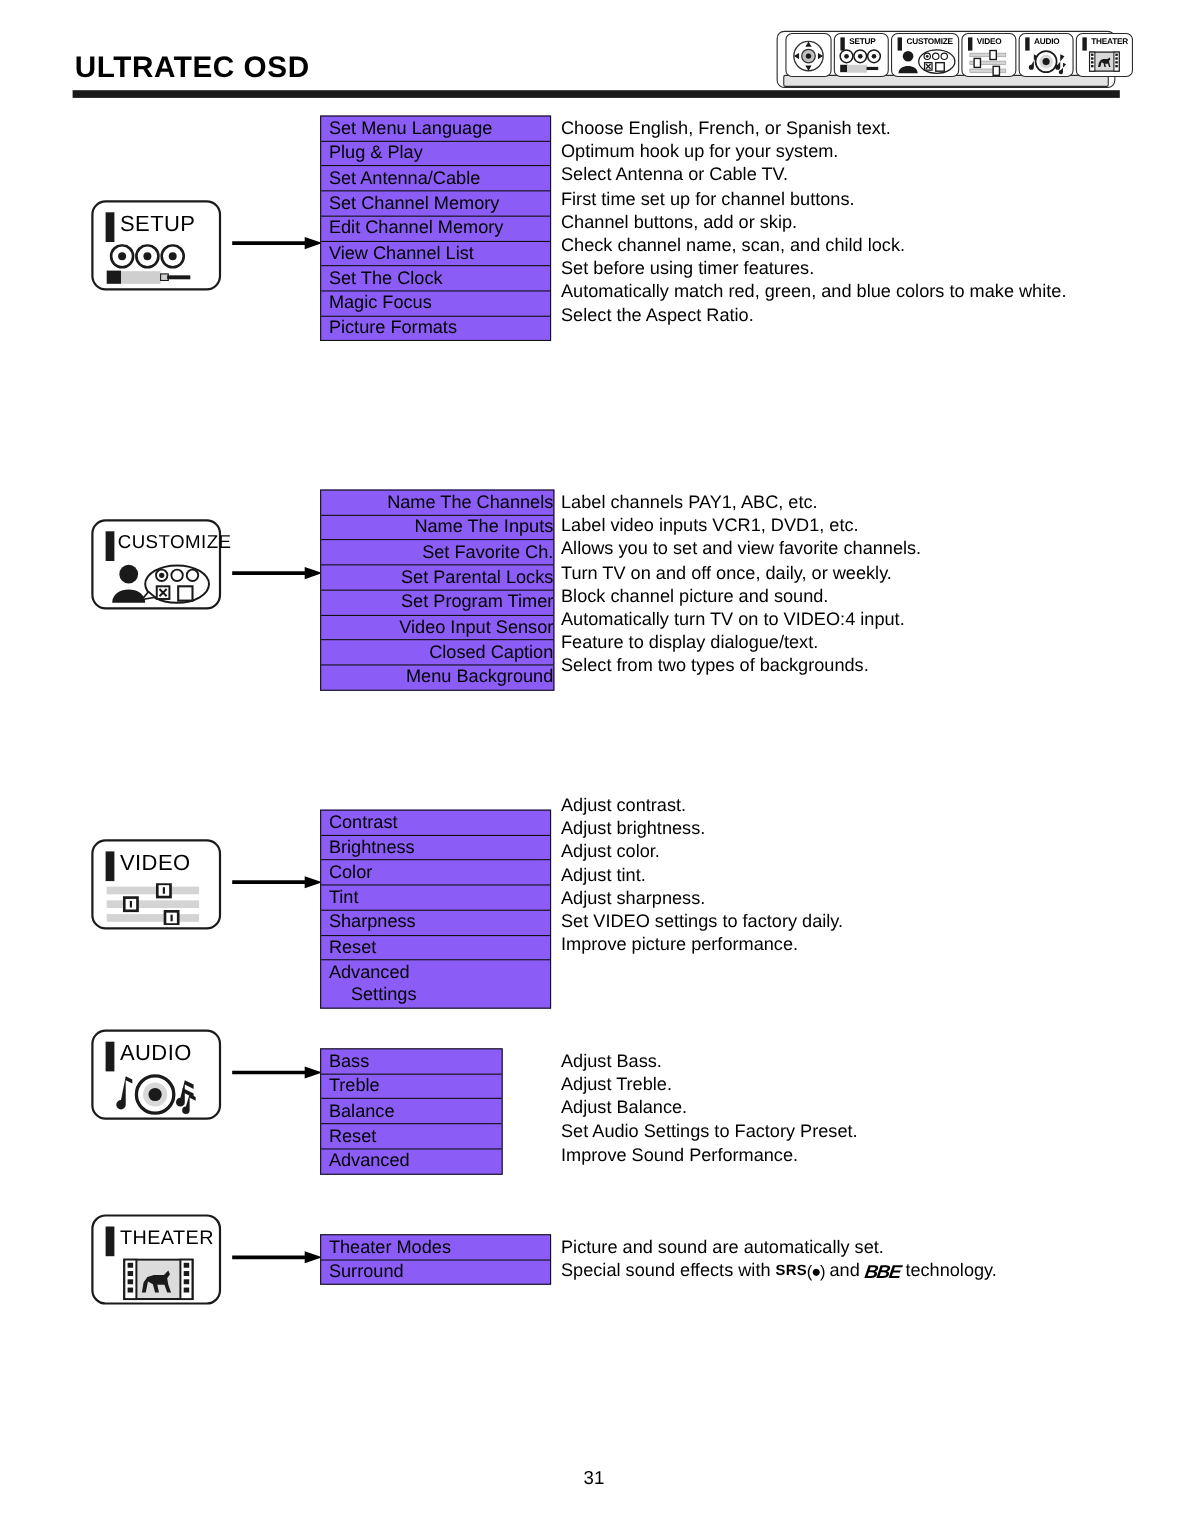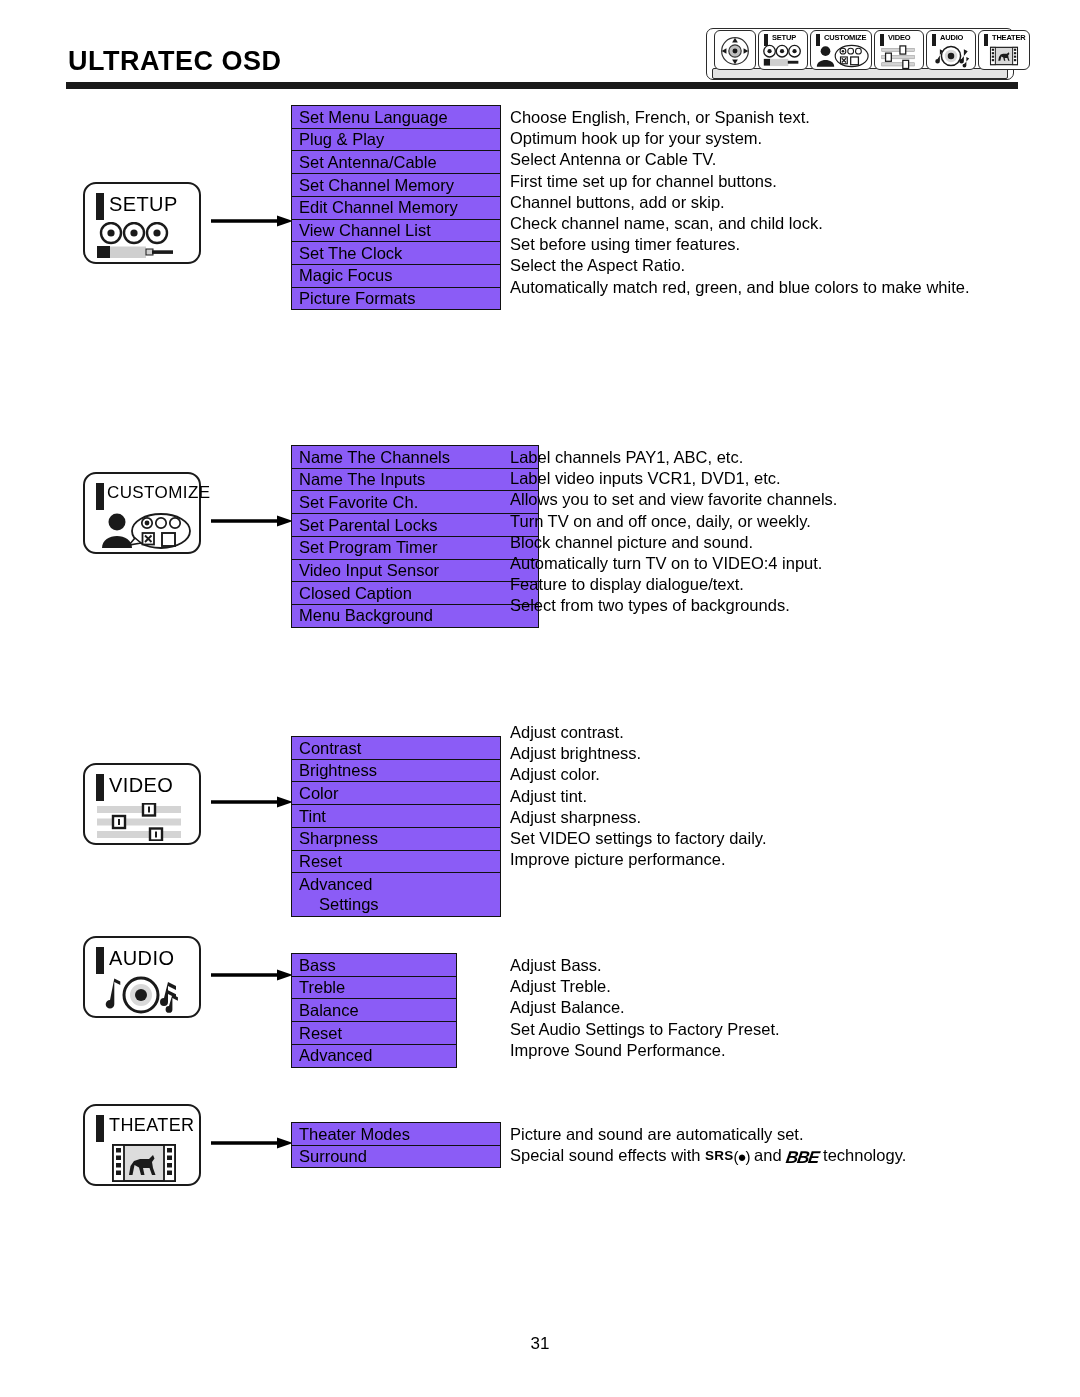--- a/index.html
+++ b/index.html
@@ -330,22 +330,22 @@
 </div>
 
 <div class="desc-list" style="left:510px; top:107px;">
   <div class="desc-row">Choose English, French, or Spanish text.</div>
   <div class="desc-row">Optimum hook up for your system.</div>
   <div class="desc-row">Select Antenna or Cable TV.</div>
   <div class="desc-row">First time set up for channel buttons.</div>
   <div class="desc-row">Channel buttons, add or skip.</div>
   <div class="desc-row">Check channel name, scan, and child lock.</div>
   <div class="desc-row">Set before using timer features.</div>
+  <div class="desc-row">Automatically match red, green, and blue colors to make white.</div>
   <div class="desc-row">Select  the Aspect Ratio.</div>
-  <div class="desc-row">Automatically match red, green, and blue colors to make white.</div>
 </div>
 
 <div class="sec-icon narrowname" style="left:83px; top:472px;">
   <div class="flag"></div>
   <div class="name" style="left:22px;">CUSTOMIZE</div>
   <svg class="art" viewBox="0 0 102 38">
     <circle cx="24" cy="10" r="8.5" fill="#1a1a1a"></circle>
     <path d="M9 36 C9 20 39 20 39 36 Z" fill="#1a1a1a"></path>
     <ellipse cx="68" cy="19" rx="29" ry="17" fill="none" stroke="#1a1a1a" stroke-width="1.8"></ellipse>
     <path d="M42 26 L36 33 L48 31 Z" fill="#fff" stroke="#1a1a1a" stroke-width="1.6"></path>
@@ -356,21 +356,21 @@
     <rect x="49.5" y="21" width="11.5" height="11.5" fill="#fff" stroke="#1a1a1a" stroke-width="1.8"></rect>
     <path d="M52 23.5 L58.5 30 M58.5 23.5 L52 30" stroke="#1a1a1a" stroke-width="1.8"></path>
     <rect x="69" y="21" width="13" height="13" fill="#fff" stroke="#1a1a1a" stroke-width="1.9"></rect>
   </svg>
 </div>
 <svg class="arrow" style="left:211px; top:514px; width:82px;" viewBox="0 0 82 14">
   <line x1="0" y1="7" x2="70" y2="7" stroke="#000" stroke-width="3.4"></line>
   <polygon points="82,7 66,1.5 66,12.5" fill="#000"></polygon>
 </svg>
 
-<div class="menu-table" style="left:291px; top:445px; width:248px;">
+<div class="menu-table" style="left:291px; top:445px; width:213px;text-align:right;">
   <div class="menu-row">Name The Channels</div>
   <div class="menu-row">Name The Inputs</div>
   <div class="menu-row">Set Favorite Ch.</div>
   <div class="menu-row">Set Parental Locks</div>
   <div class="menu-row">Set Program Timer</div>
   <div class="menu-row">Video Input Sensor</div>
   <div class="menu-row">Closed Caption</div>
   <div class="menu-row">Menu Background</div>
 </div>
 

